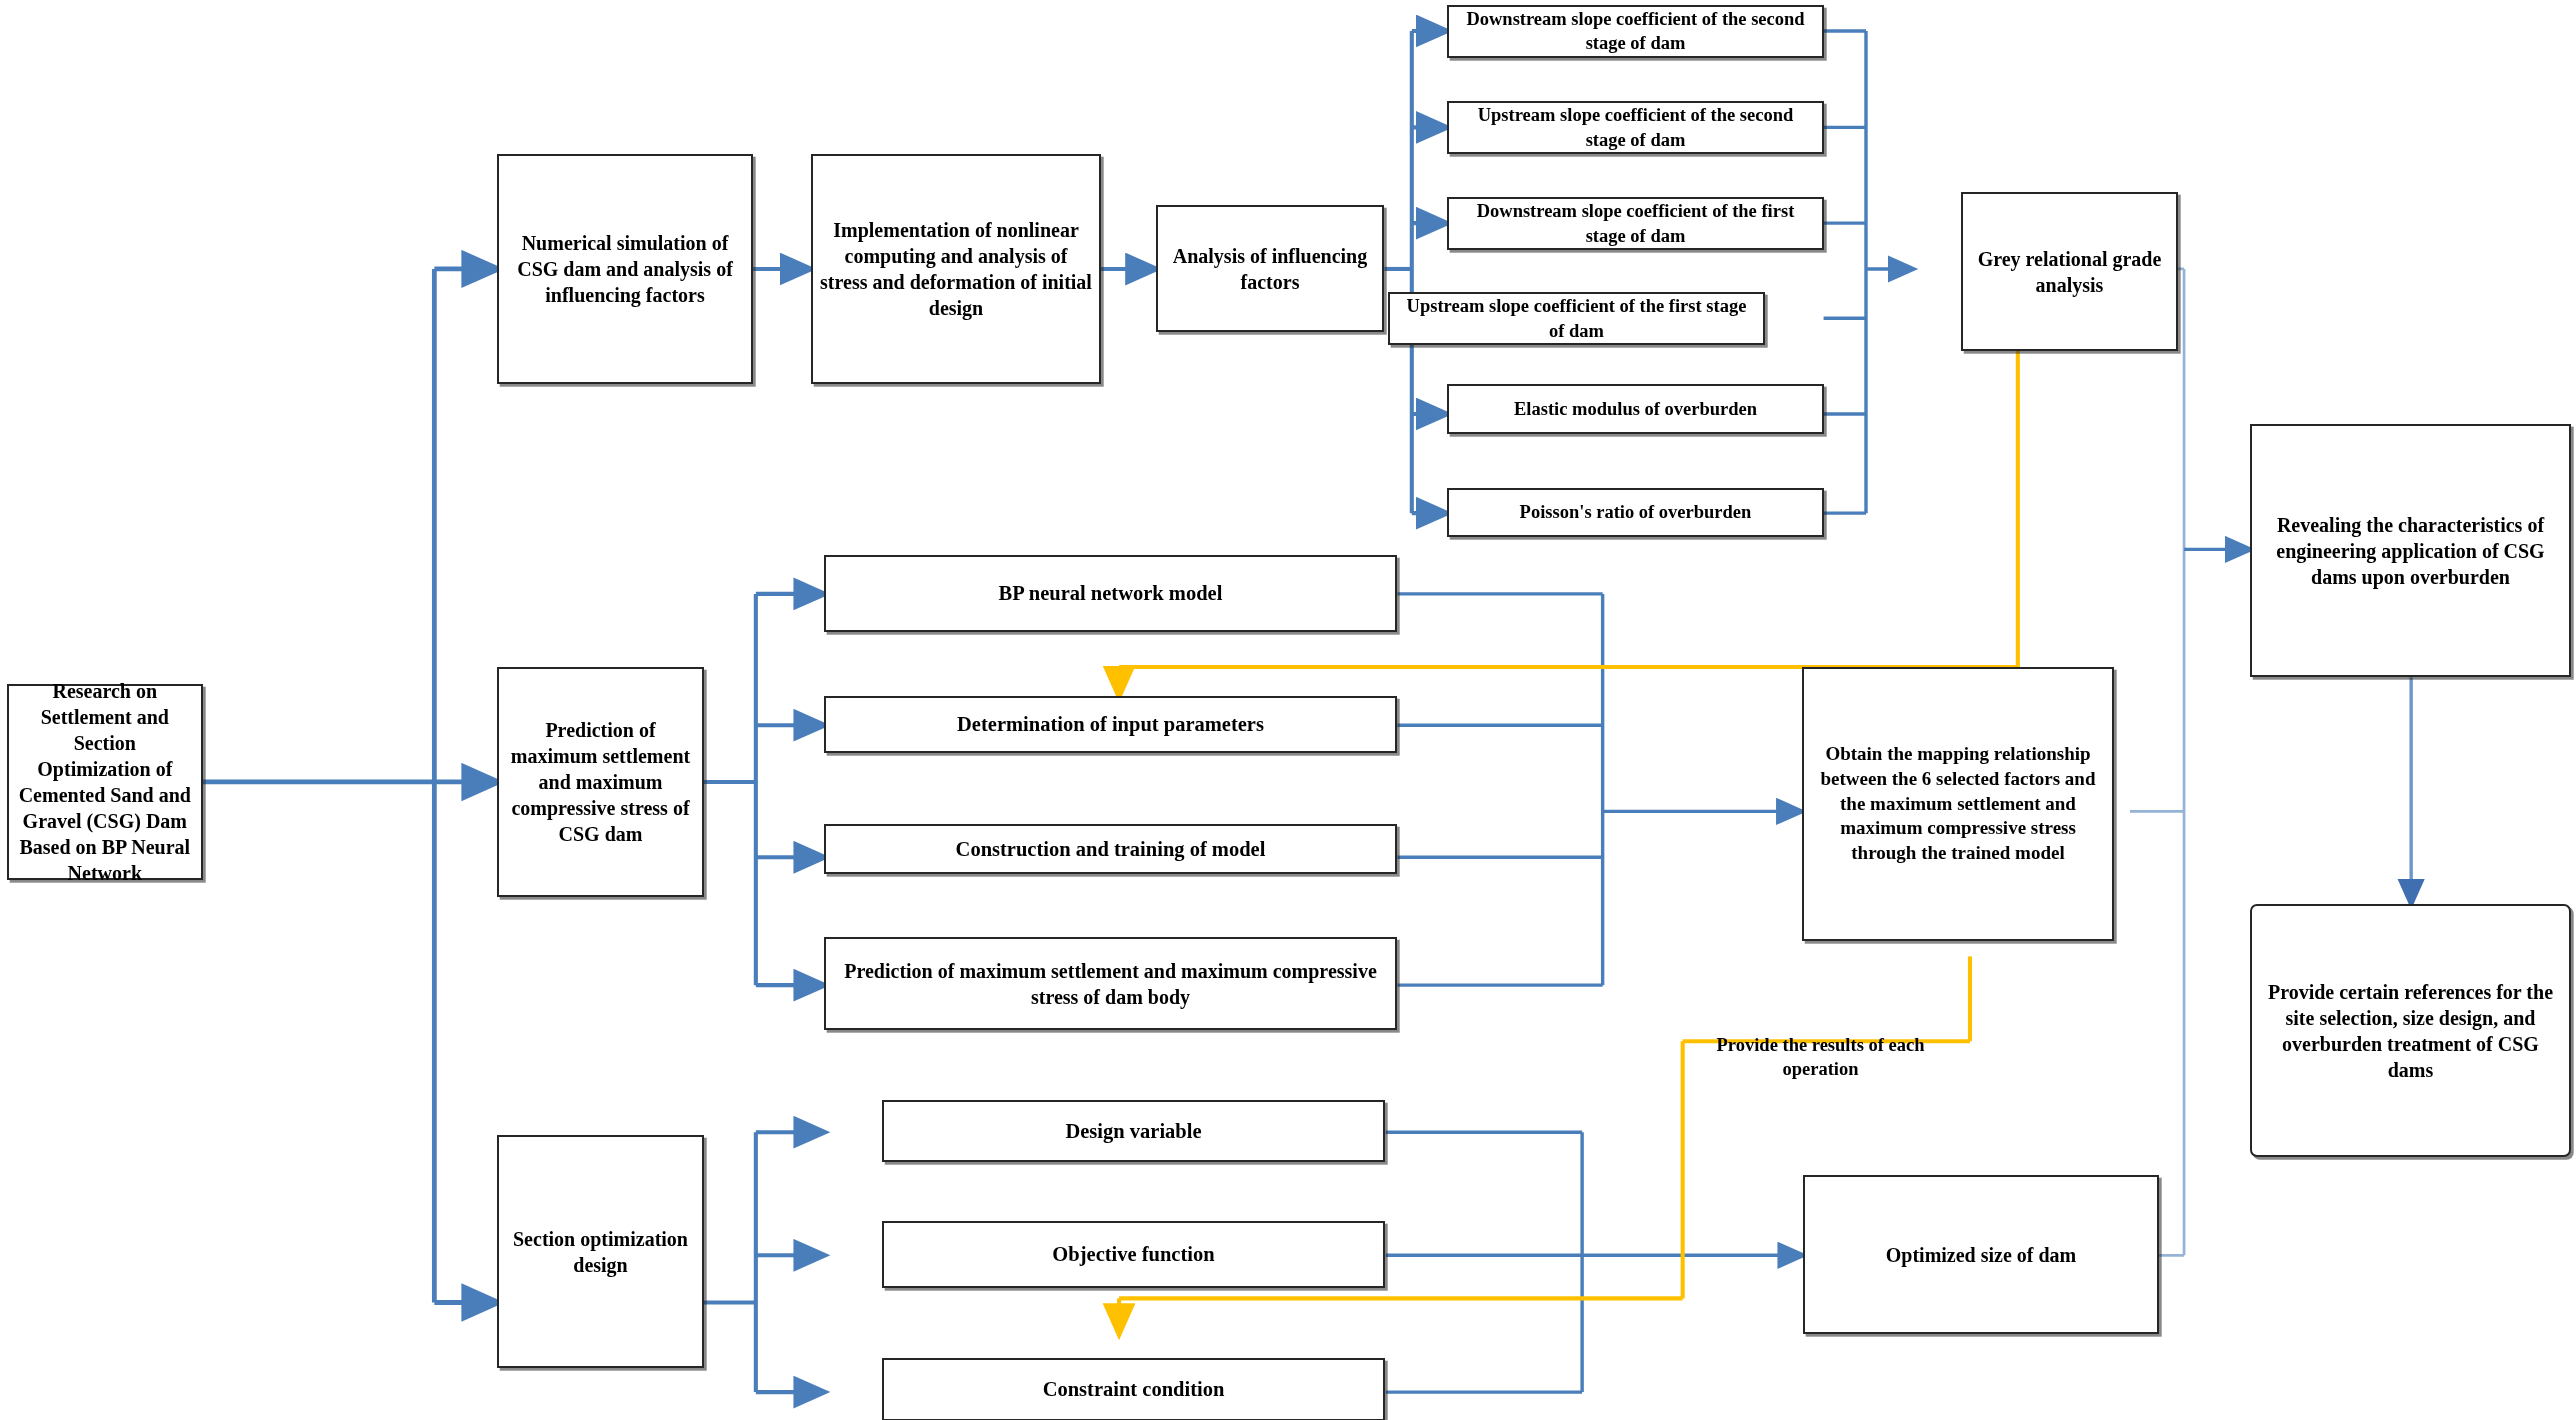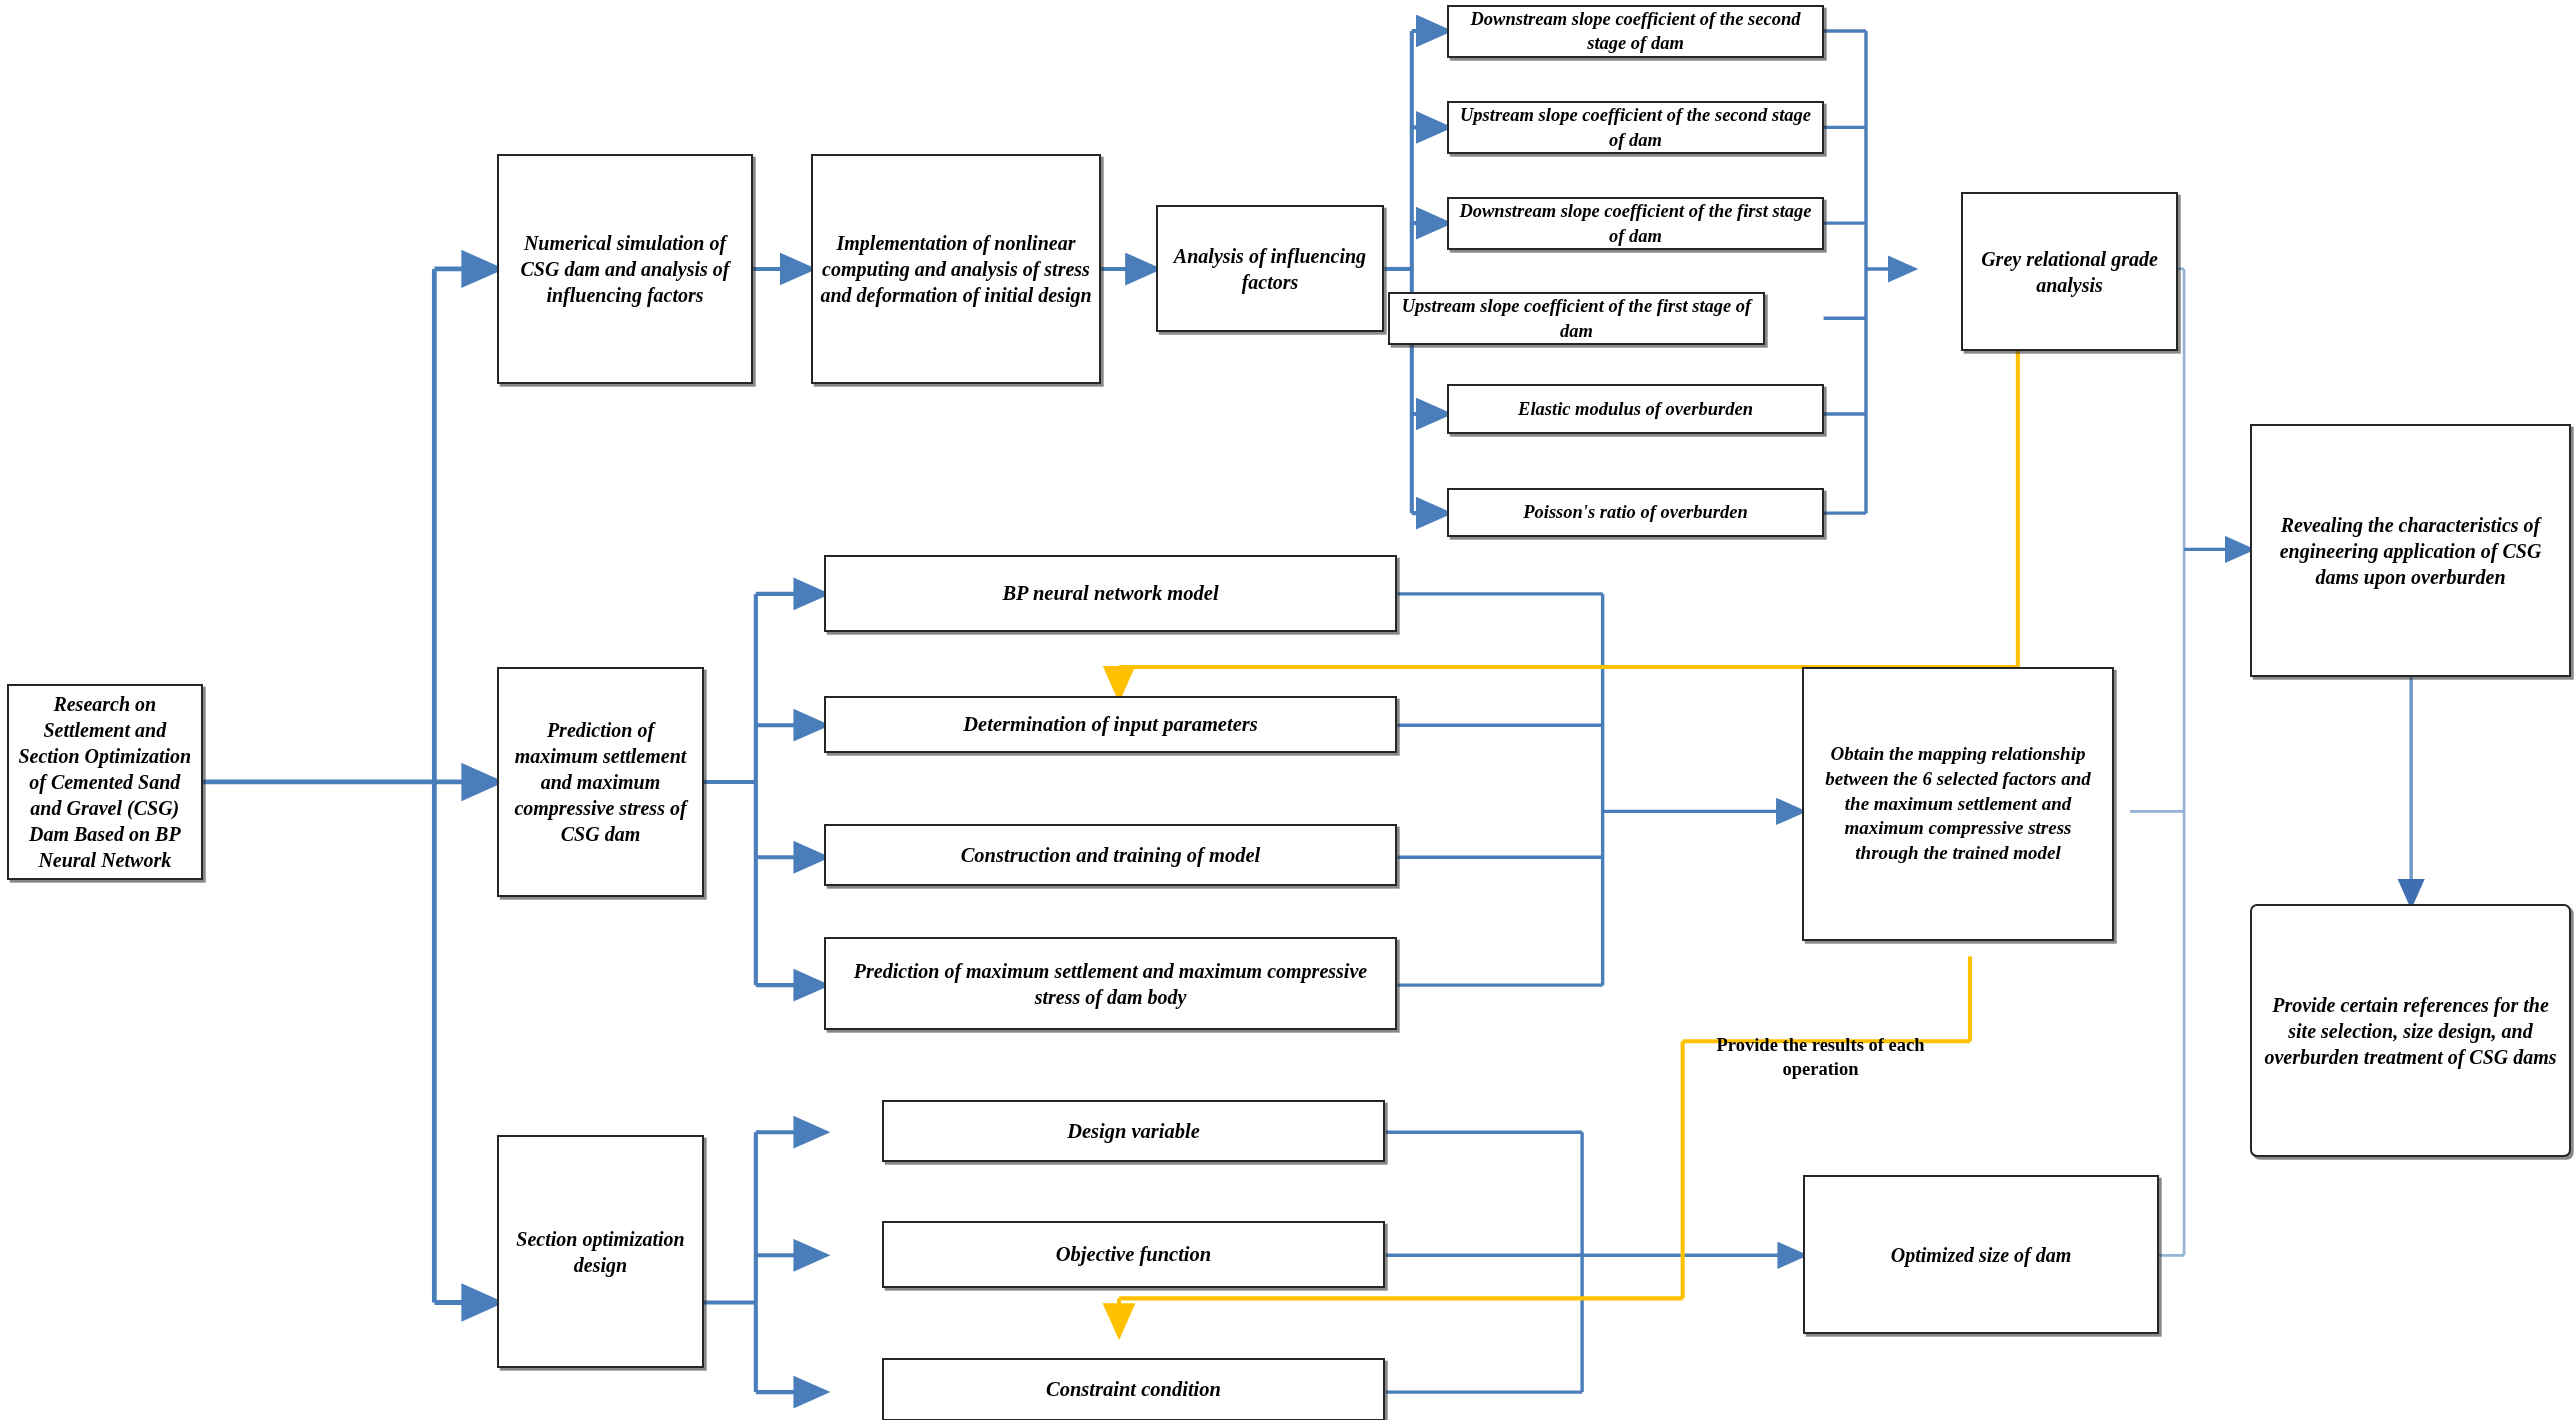--- a/index.html
+++ b/index.html
@@ -20,21 +20,20 @@
     box-shadow:2.7px 2.7px 0 0 rgba(40,40,40,0.55);
     display:flex;
     align-items:center;
     justify-content:center;
     text-align:center;
     font-weight:bold;
     color:#000000;
     line-height:1.30;
     padding:2.7px 6.8px;
     z-index:3;
-    font-style:italic;
   }
   .f27{font-size:18.5px;}
   .f28{font-size:19px;}
   .f29{font-size:20px;}
   .f30{font-size:20.5px;}
   .freetext{
     position:absolute;
     text-align:center;
     font-weight:bold;
     font-size:18.5px;
@@ -204,21 +203,21 @@
   <div class="node f29" style="left:497px;top:667px;width:207px;height:230px;">
     <span>Prediction of maximum settlement and maximum compressive stress of CSG dam</span>
   </div>
 
   <div class="node f30" style="left:824px;top:555px;width:573px;height:77px;">
     <span>BP neural network model</span>
   </div>
   <div class="node f30" style="left:824px;top:696px;width:573px;height:57px;">
     <span>Determination of input parameters</span>
   </div>
-  <div class="node f30" style="left:824px;top:824px;width:573px;height:62px;">
+  <div class="node f30" style="left:824px;top:824px;width:573px;height:50px;">
     <span>Construction and training of model</span>
   </div>
   <div class="node f29" style="left:824px;top:937px;width:573px;height:93px;">
     <span>Prediction of maximum settlement and maximum compressive stress of dam body</span>
   </div>
 
   <div class="node f28" style="left:1802px;top:667px;width:312px;height:274px;">
     <span>Obtain the mapping relationship between the 6 selected factors and the maximum settlement and maximum compressive stress through the trained model</span>
   </div>
 

